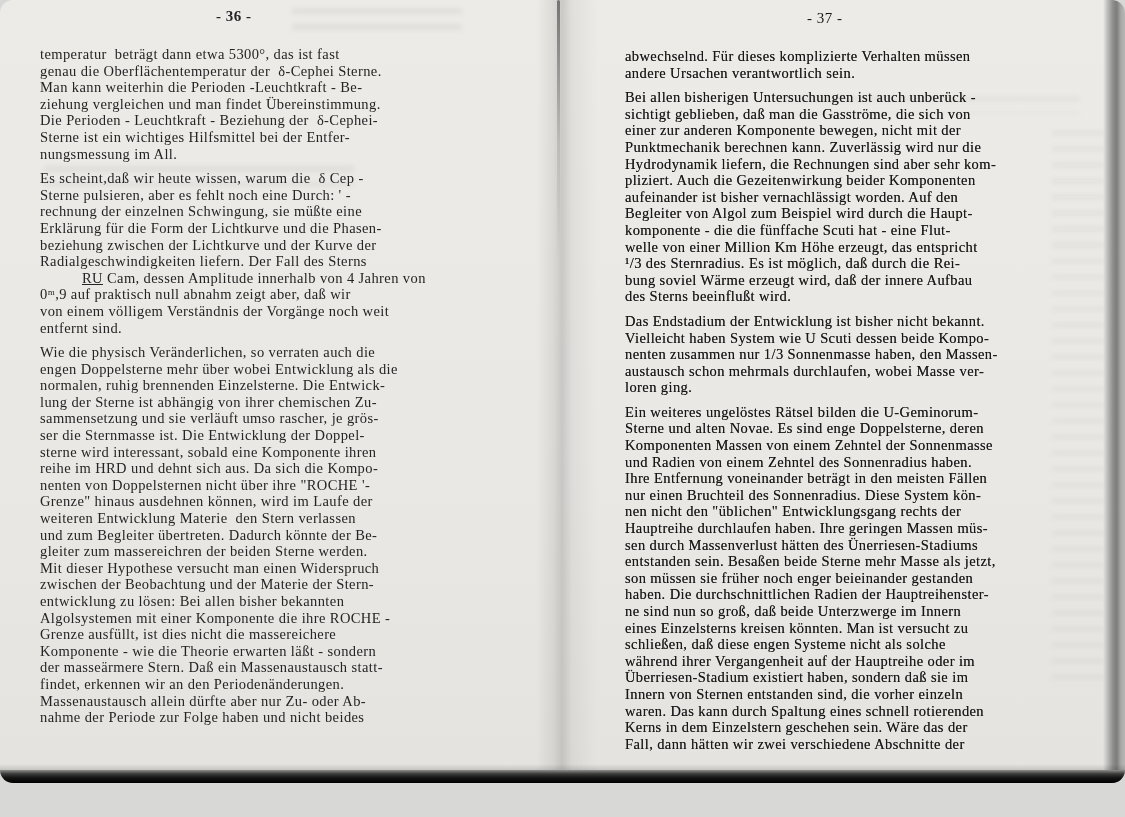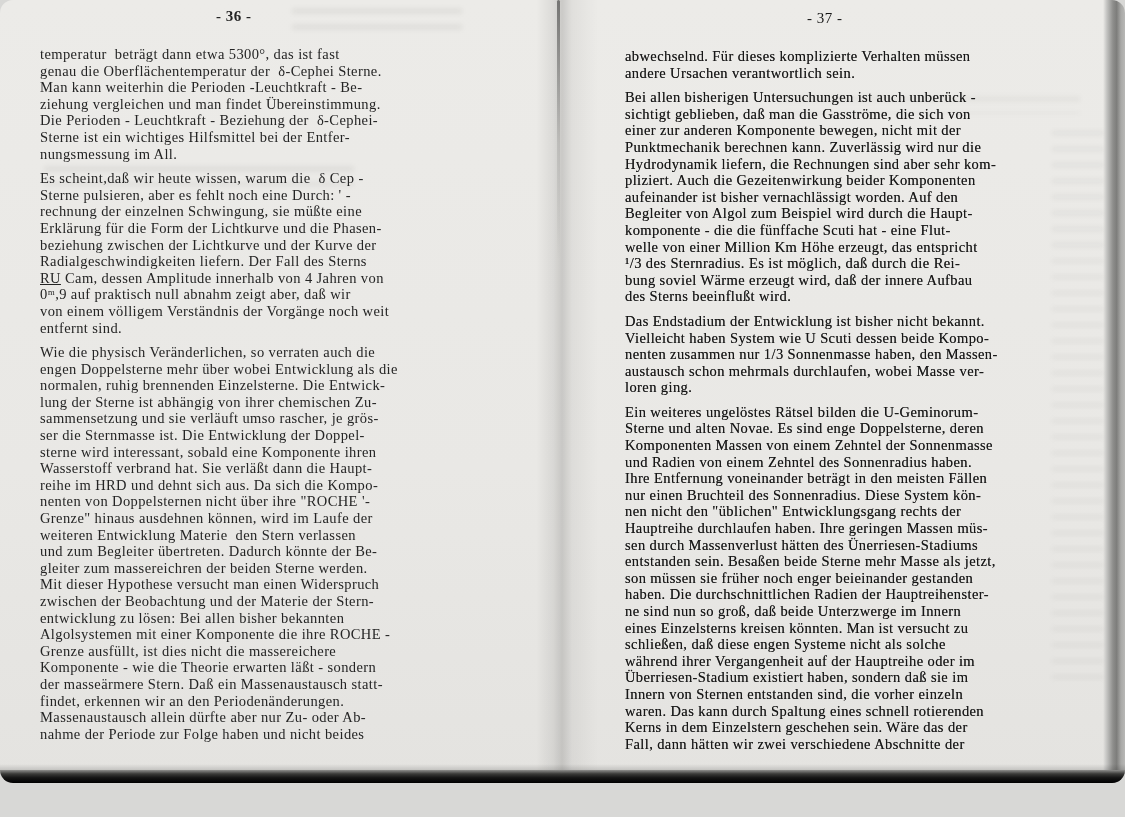--- a/index.html
+++ b/index.html
@@ -18,21 +18,21 @@
     font-size:15px;letter-spacing:.5px;white-space:pre;
     margin-bottom:21px;font-weight:bold;
   }
   .page-left .page-number{padding-left:176px;}
   .page-right .page-number{padding-left:182px;text-shadow:none;font-weight:normal;}
   .para{margin-bottom:8px;}
   .line{
     font-size:14.5px;line-height:16.6px;white-space:pre;
     letter-spacing:.4px;
   }
-  .u{text-decoration:underline;}
+  .u{text-decoration:underline;margin-left:42px;}
   
   .gutter{
     position:absolute;left:536px;top:0;width:62px;height:817px;
     background:linear-gradient(to right,
       rgba(0,0,0,0) 0%,rgba(0,0,0,.07) 28%,rgba(0,0,0,.14) 42%,
       rgba(0,0,0,.05) 58%,rgba(0,0,0,0) 100%);
   }
   .gutter-line{
     position:absolute;left:557px;top:0;width:3px;height:260px;
     background:linear-gradient(to bottom,rgba(40,40,40,.55),rgba(40,40,40,.12) 55%,rgba(40,40,40,0));
@@ -98,21 +98,20 @@
           <div class="line">entfernt sind.</div>
         </div>
         <div class="para">
           <div class="line">Wie die physisch Veränderlichen, so verraten auch die</div>
           <div class="line">engen Doppelsterne mehr über wobei Entwicklung als die</div>
           <div class="line">normalen, ruhig brennenden Einzelsterne. Die Entwick-</div>
           <div class="line">lung der Sterne ist abhängig von ihrer chemischen Zu-</div>
           <div class="line">sammensetzung und sie verläuft umso rascher, je grös-</div>
           <div class="line">ser die Sternmasse ist. Die Entwicklung der Doppel-</div>
           <div class="line">sterne wird interessant, sobald eine Komponente ihren</div>
-          <div class="line">Wasserstoff verbrand hat. Sie verläßt dann die Haupt-</div>
           <div class="line">reihe im HRD und dehnt sich aus. Da sich die Kompo-</div>
           <div class="line">nenten von Doppelsternen nicht über ihre "ROCHE '-</div>
           <div class="line">Grenze" hinaus ausdehnen können, wird im Laufe der</div>
           <div class="line">weiteren Entwicklung Materie  den Stern verlassen</div>
           <div class="line">und zum Begleiter übertreten. Dadurch könnte der Be-</div>
           <div class="line">gleiter zum massereichren der beiden Sterne werden.</div>
           <div class="line">Mit dieser Hypothese versucht man einen Widerspruch</div>
           <div class="line">zwischen der Beobachtung und der Materie der Stern-</div>
           <div class="line">entwicklung zu lösen: Bei allen bisher bekannten</div>
           <div class="line">Algolsystemen mit einer Komponente die ihre ROCHE -</div>

